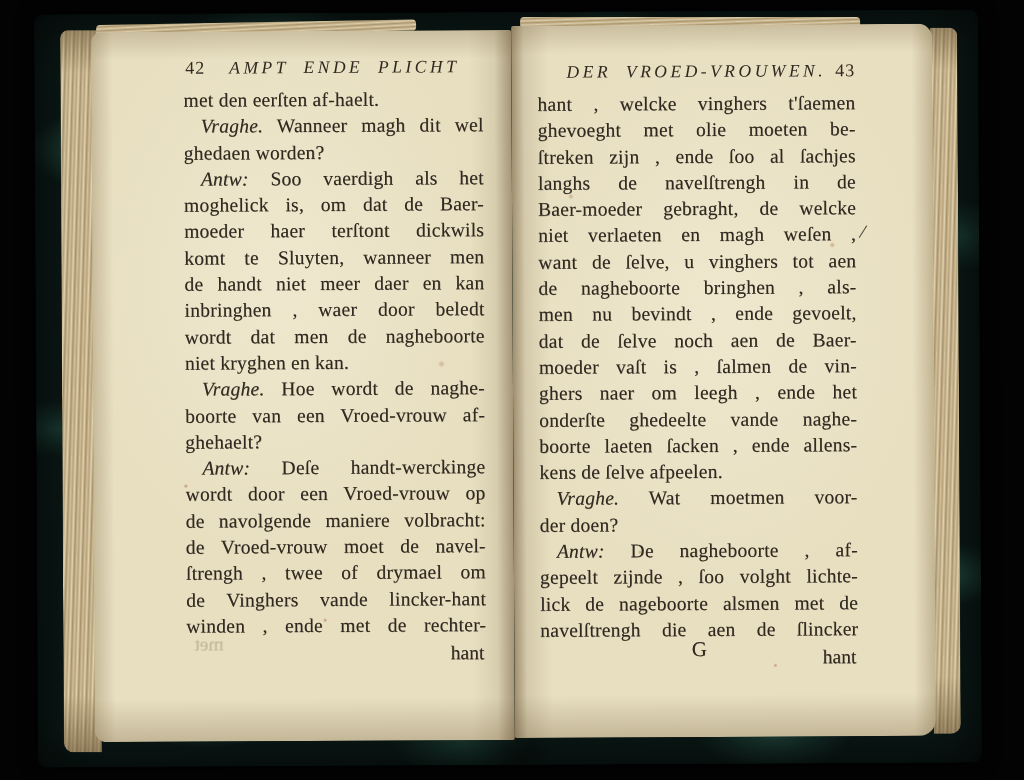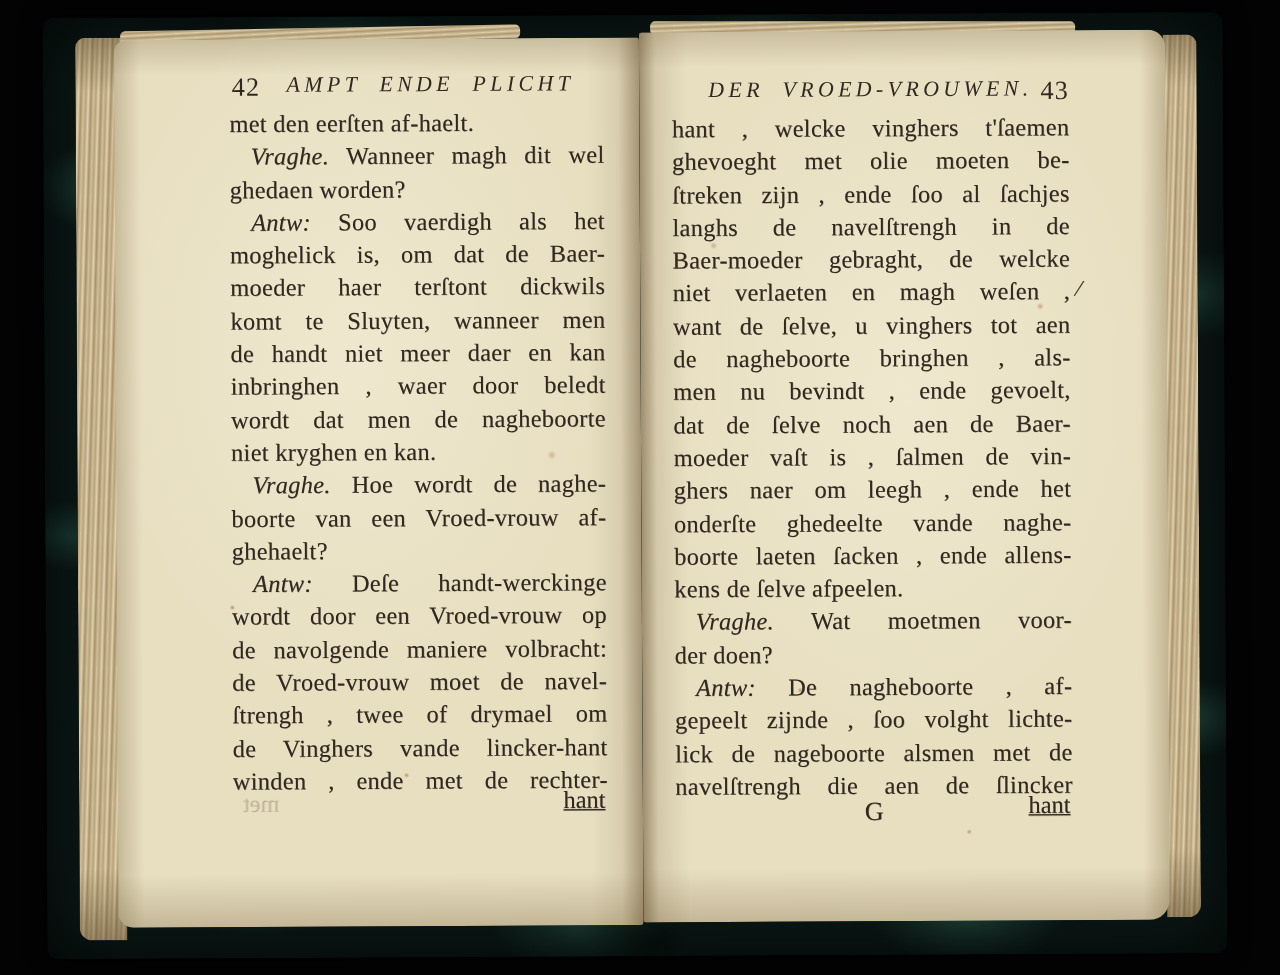--- a/index.html
+++ b/index.html
@@ -53,39 +53,39 @@
           radial-gradient(3px 3px at 62% 90%, rgba(140,75,30,.45), transparent 75%),
           radial-gradient(4px 4px at 14% 24%, rgba(150,100,55,.4), transparent 75%),
           radial-gradient(ellipse 60% 50% at 50% 40%, rgba(252,248,230,.35), transparent 80%),
           linear-gradient(to right, rgba(96,75,42,.55), rgba(96,75,42,.15) 3%, transparent 9%),
           linear-gradient(to left, rgba(120,100,60,.35), transparent 5%),
           linear-gradient(to bottom, rgba(110,90,55,.25), transparent 4%, transparent 94%, rgba(110,90,55,.30));}
   
   .header{position:absolute;height:24px;font-style:normal;}
   .page-left .header{left:92px;top:26px;width:300px;}
   .page-right .header{left:26px;top:36px;width:318px;}
-  .pgnum{position:absolute;top:0;font-size:21px;letter-spacing:1px;}
+  .pgnum{position:absolute;top:0;font-size:18px;letter-spacing:1px;}
   .pgnum.lft{left:2px;} .pgnum.rgt{right:0px;}
   .runtitle{display:block;text-align:center;font-style:italic;font-size:17.5px;
             letter-spacing:3.5px;word-spacing:7px;white-space:nowrap;}
   .page-left .runtitle{text-indent:22px;}
   .body{position:absolute;font-size:19.5px;letter-spacing:.25px;
         text-shadow:.3px .3px .3px rgba(49,41,32,.45);}
   #left-body{left:92px;top:56px;width:300px;}
   #right-body{left:26px;top:66px;width:318px;}
   .tline{line-height:26.3px;max-height:26.3px;overflow:hidden;
          text-align:justify;text-align-last:justify;white-space:normal;}
   .tline.short{text-align-last:left;}
   .tline.indent{text-indent:17px;}
   .tline i{}
   .footer{position:absolute;height:26px;font-size:19.5px;
           text-shadow:.3px .3px .3px rgba(49,41,32,.45);}
   .page-left .footer{left:92px;top:600px;width:300px;}
   .page-right .footer{left:26px;top:610px;width:318px;}
-  .catchword{position:absolute;right:2px;top:0;text-decoration:underline;}
+  .catchword{position:absolute;right:2px;top:12px;}
   .signature{position:absolute;left:50%;top:2px;transform:translateX(-50%);font-size:21px;}
   .ghost{position:absolute;left:8px;top:2px;display:inline-block;transform:scaleX(-1);
          opacity:.38;filter:blur(.4px);color:#7a6b50;text-shadow:none;}
   .margin-mark{position:absolute;left:348px;top:196px;font-size:20px;color:#44392c;
          transform:rotate(14deg);text-shadow:none;}
 </style>
 </head>
 <body>
 
 <div class="stage">

